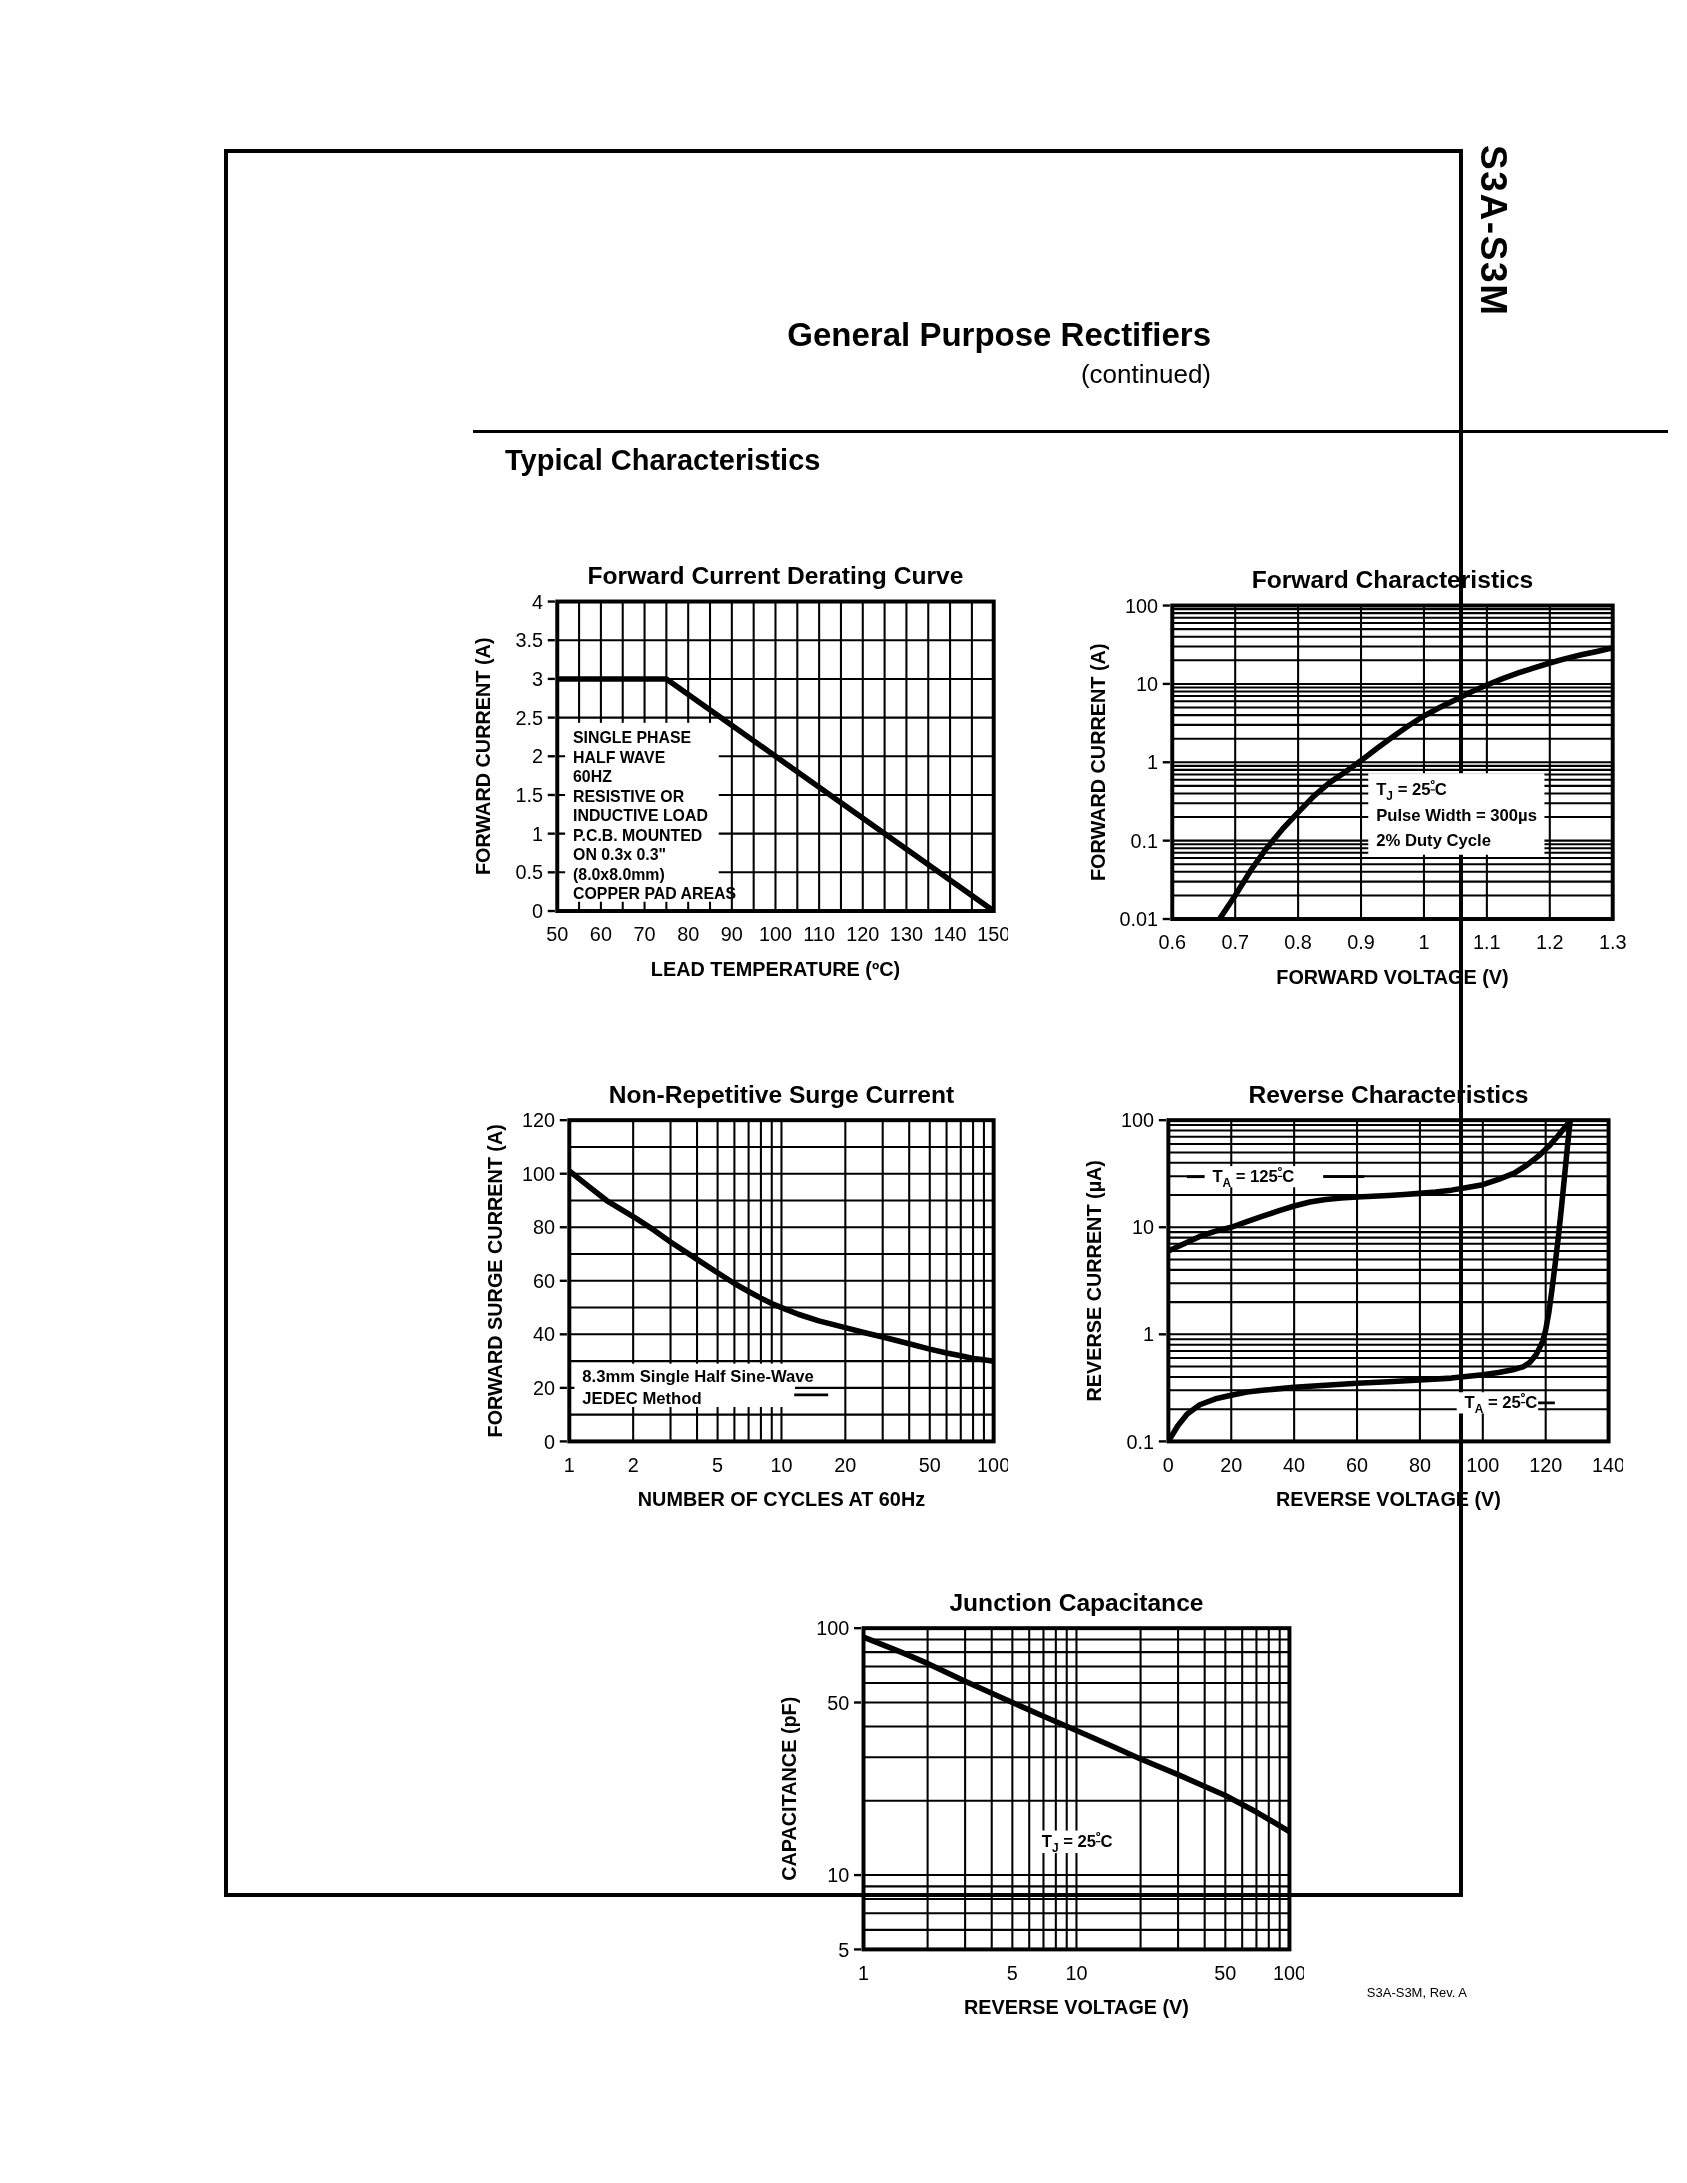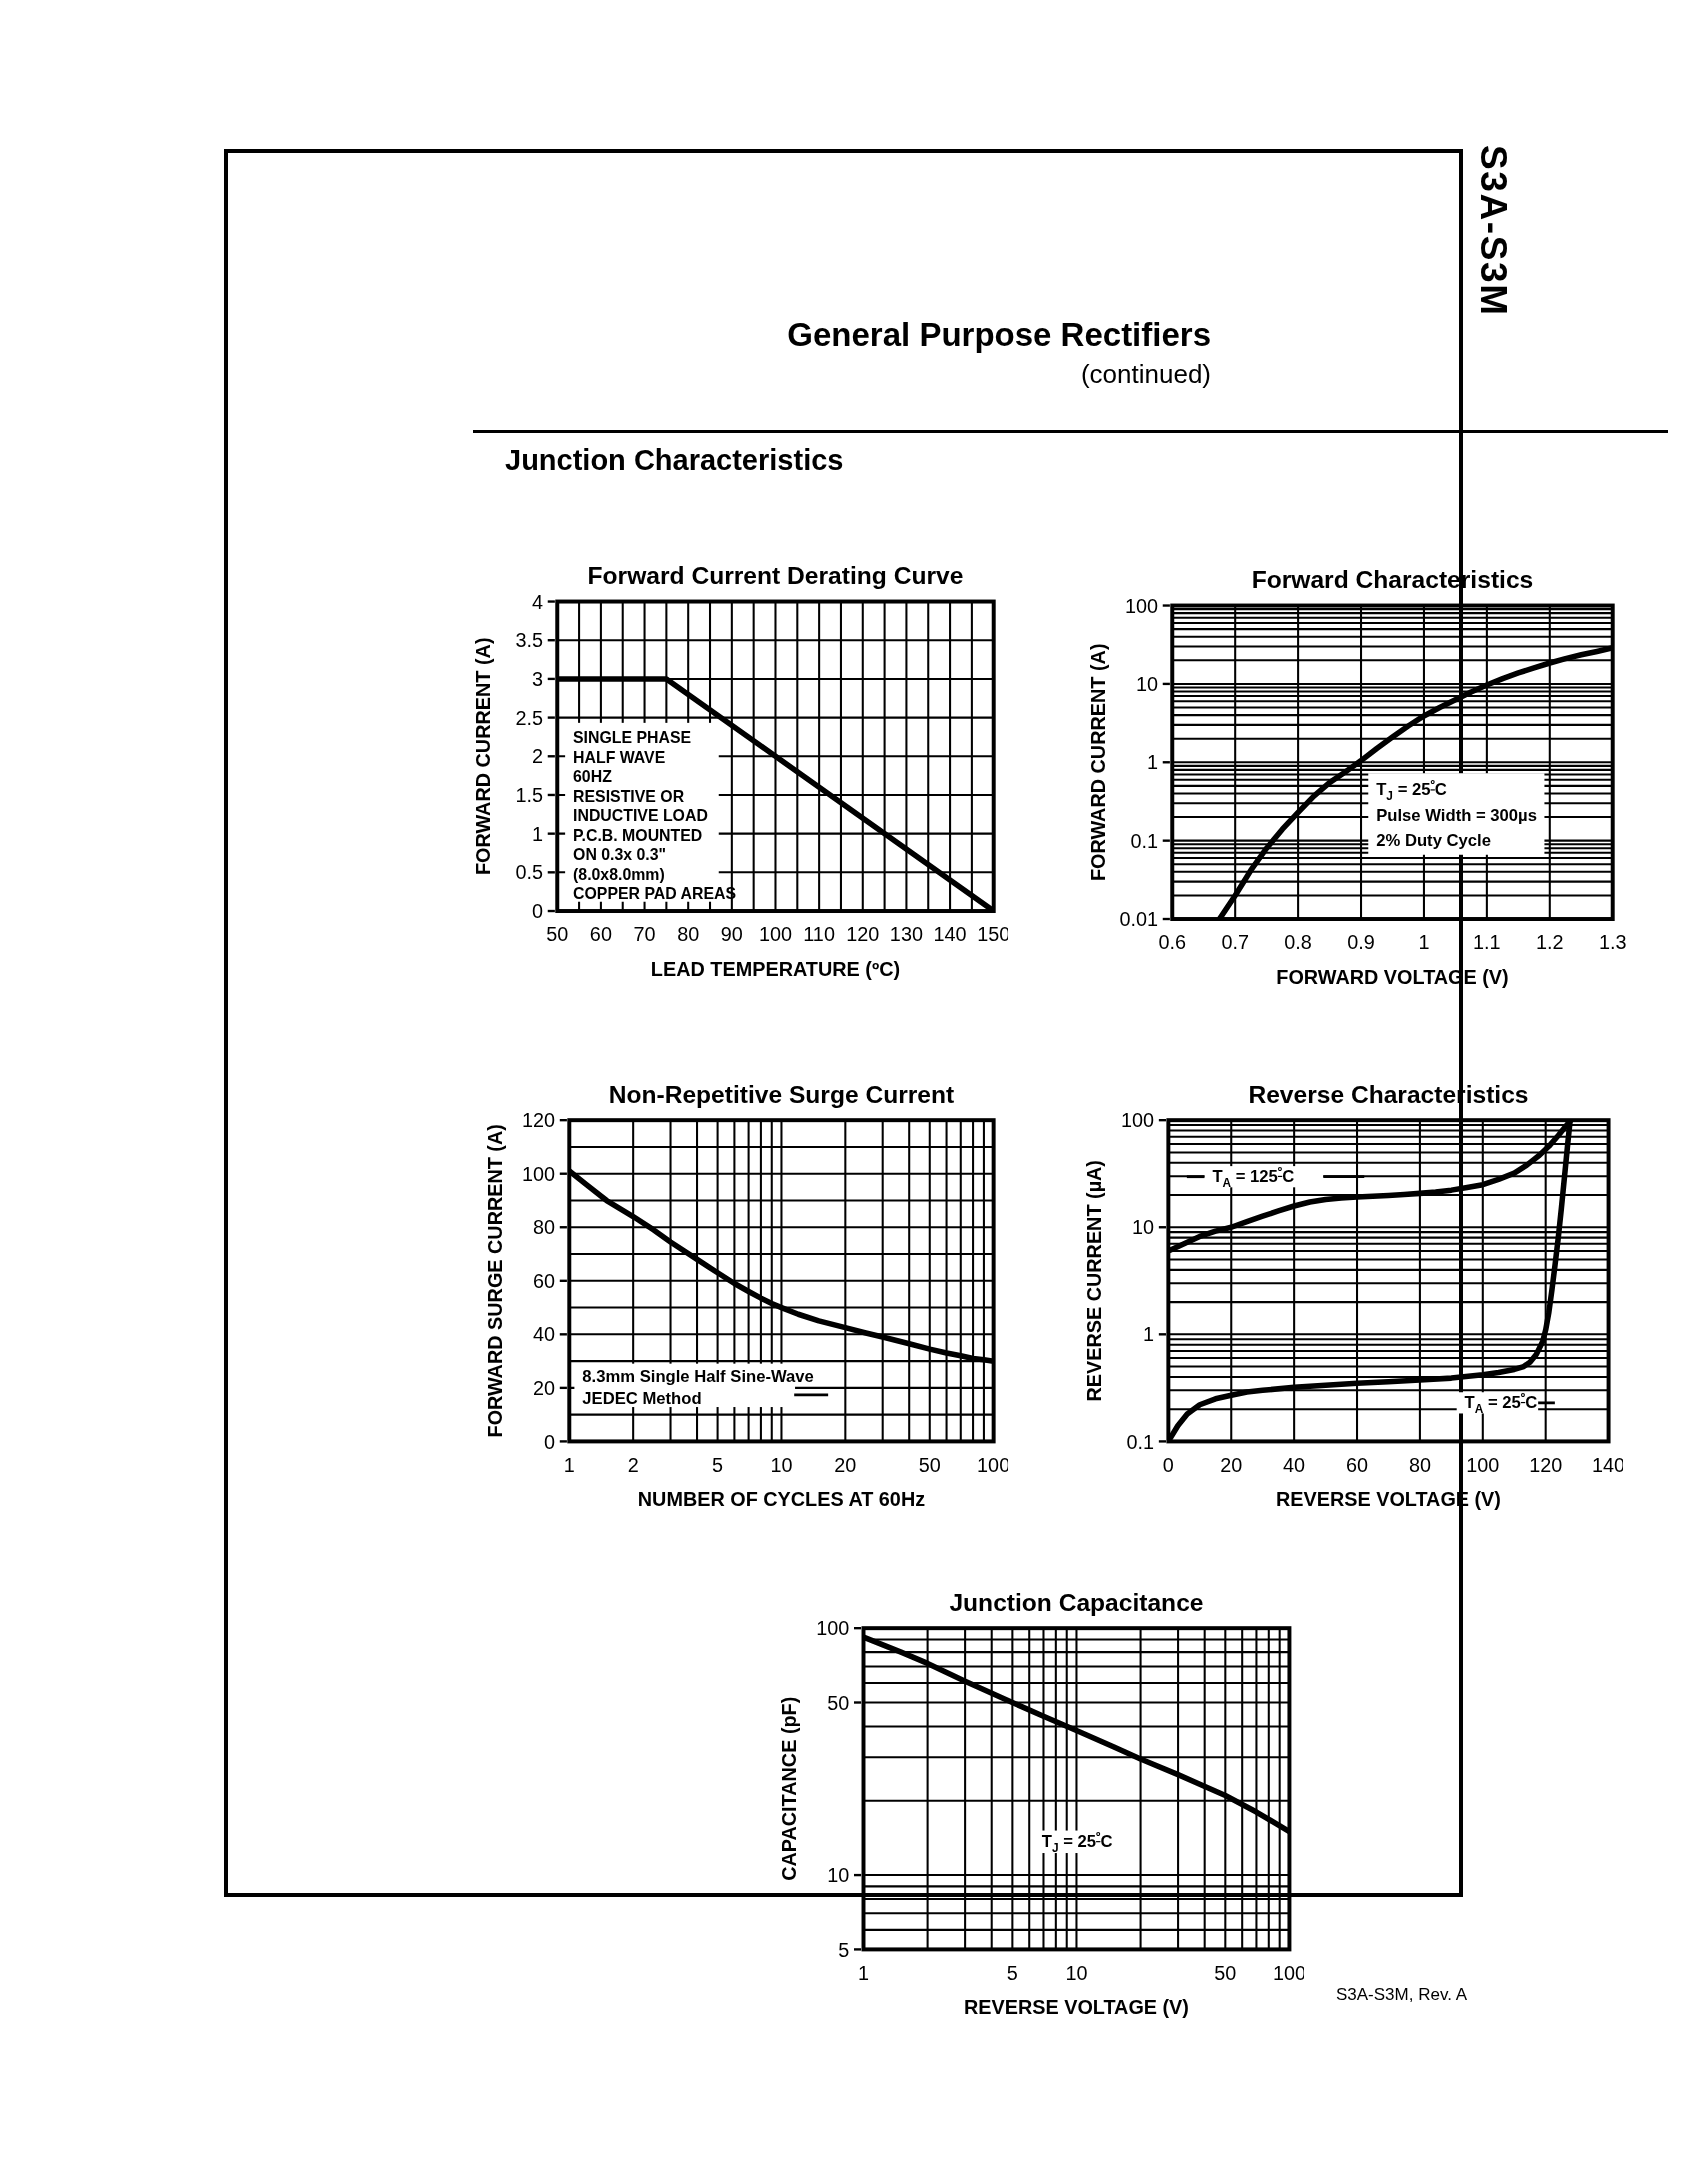--- a/index.html
+++ b/index.html
@@ -6,34 +6,34 @@
   body{width:1687px;height:2183px;position:relative;overflow:hidden;
        font-family:"Liberation Sans",sans-serif;color:#000;}
   #frame{position:absolute;left:224px;top:149px;width:1239px;height:1748px;
          border:4px solid #000;box-sizing:border-box;}
   .hdr-title{position:absolute;top:163px;right:248px;font-size:33px;font-weight:bold;}
   .hdr-sub{position:absolute;top:206px;right:248px;font-size:26px;}
   .rule{position:absolute;left:245px;top:277px;width:1195px;height:3.2px;background:#000;}
   .section-title{position:absolute;left:277px;top:291px;font-size:29px;font-weight:bold;}
   .side-label{position:absolute;left:1472px;top:145px;font-size:37px;font-weight:bold;
               writing-mode:vertical-rl;letter-spacing:1.6px;white-space:nowrap;}
-  .footer{position:absolute;top:1985px;right:220px;font-size:17px;}
+  .footer{position:absolute;top:1985px;right:220px;font-size:13px;}
   .chart{position:absolute;}
   svg text{font-family:"Liberation Sans",sans-serif;fill:#000;}
 </style>
 </head>
 <body>
 
 <div id="page">
   <div class="side-label">S3A-S3M</div>
   <div id="frame">
     <div class="hdr-title">General Purpose Rectifiers</div>
     <div class="hdr-sub">(continued)</div>
     <div class="rule"></div>
-    <div class="section-title">Junction Characteristics</div>
+    <div class="section-title">Typical Characteristics</div>
     <div class="chart" style="left: 238px; top: 399px; width: 542px; height: 453px;"><svg width="542" height="453" viewBox="0 0 683 570">
           <clipPath id="clip-derating">
             <rect x="114" y="61" width="552" height="392"></rect>
           </clipPath>
           <line x1="115" y1="62" x2="115" y2="452" stroke="#000" stroke-width="2.6"></line>
           <line x1="142.5" y1="62" x2="142.5" y2="452" stroke="#000" stroke-width="2.6"></line>
           <line x1="170" y1="62" x2="170" y2="452" stroke="#000" stroke-width="2.6"></line>
           <line x1="197.5" y1="62" x2="197.5" y2="452" stroke="#000" stroke-width="2.6"></line>
           <line x1="225" y1="62" x2="225" y2="452" stroke="#000" stroke-width="2.6"></line>
           <line x1="252.5" y1="62" x2="252.5" y2="452" stroke="#000" stroke-width="2.6"></line>

